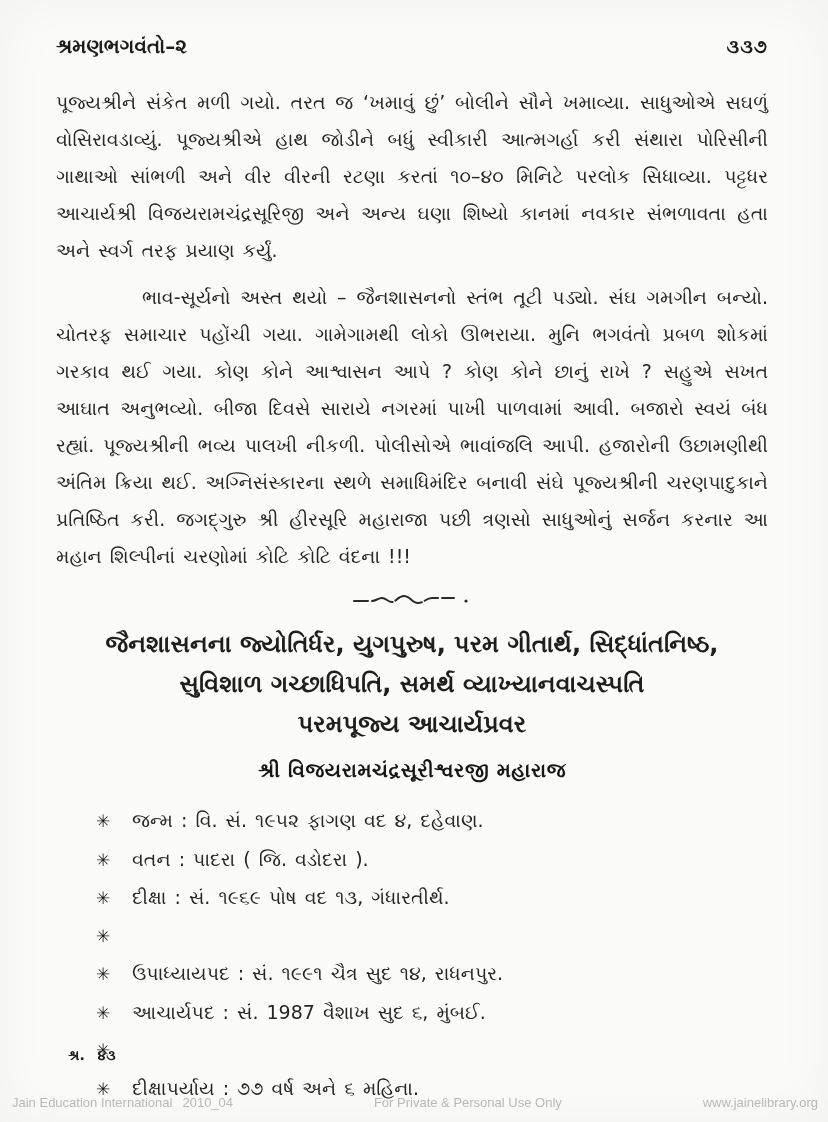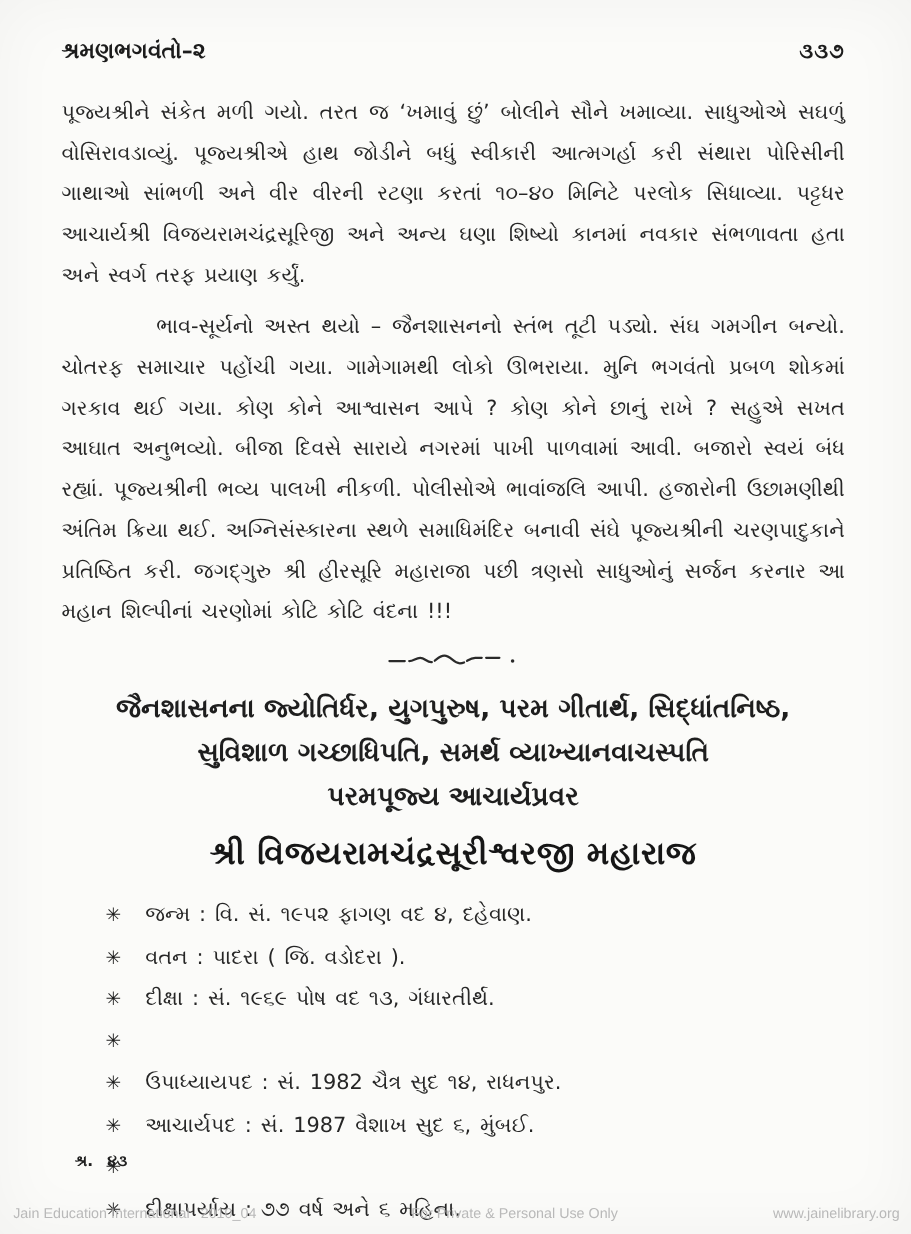--- a/index.html
+++ b/index.html
@@ -37,21 +37,21 @@
   .divider svg { vertical-align: middle; }
 
   
   .epithets {
     text-align: center; font-weight: 700;
     font-size: 24px; line-height: 40px; color: #1e1e1e;
     margin-top: 6px;
   }
   .main-title {
     text-align: center; font-weight: 700;
-    font-size: 29px; color: #161616;
+    font-size: 20px; color: #161616;
     margin: 14px 0 20px 0; letter-spacing: 0.5px;
   }
 
   
   .facts { list-style: none; margin: 0 0 8px 0; padding: 0 0 0 40px; }
   .facts li {
     display: flex; align-items: baseline;
     font-size: 19px; line-height: 37.5px; color: #262626;
     word-spacing: 2px;
   }
@@ -118,21 +118,21 @@
     </li>
     <li>
       <span class="marker">✳</span>
       <span>દીક્ષા : સં. ૧૯૬૯ પોષ વદ ૧૩, ગંધારતીર્થ.</span>
     </li>
     <li>
       <span class="marker">✳</span>
     </li>
     <li>
       <span class="marker">✳</span>
-      <span>ઉપાધ્યાયપદ : સં. 1982 ચૈત્ર સુદ ૧૪, રાધનપુર.</span>
+      <span>ઉપાધ્યાયપદ : સં. ૧૯૯૧ ચૈત્ર સુદ ૧૪, રાધનપુર.</span>
     </li>
     <li>
       <span class="marker">✳</span>
       <span>આચાર્યપદ : સં. 1987 વૈશાખ સુદ ૬, મુંબઈ.</span>
     </li>
     <li>
       <span class="marker">✳</span>
     </li>
     <li>
       <span class="marker">✳</span>

